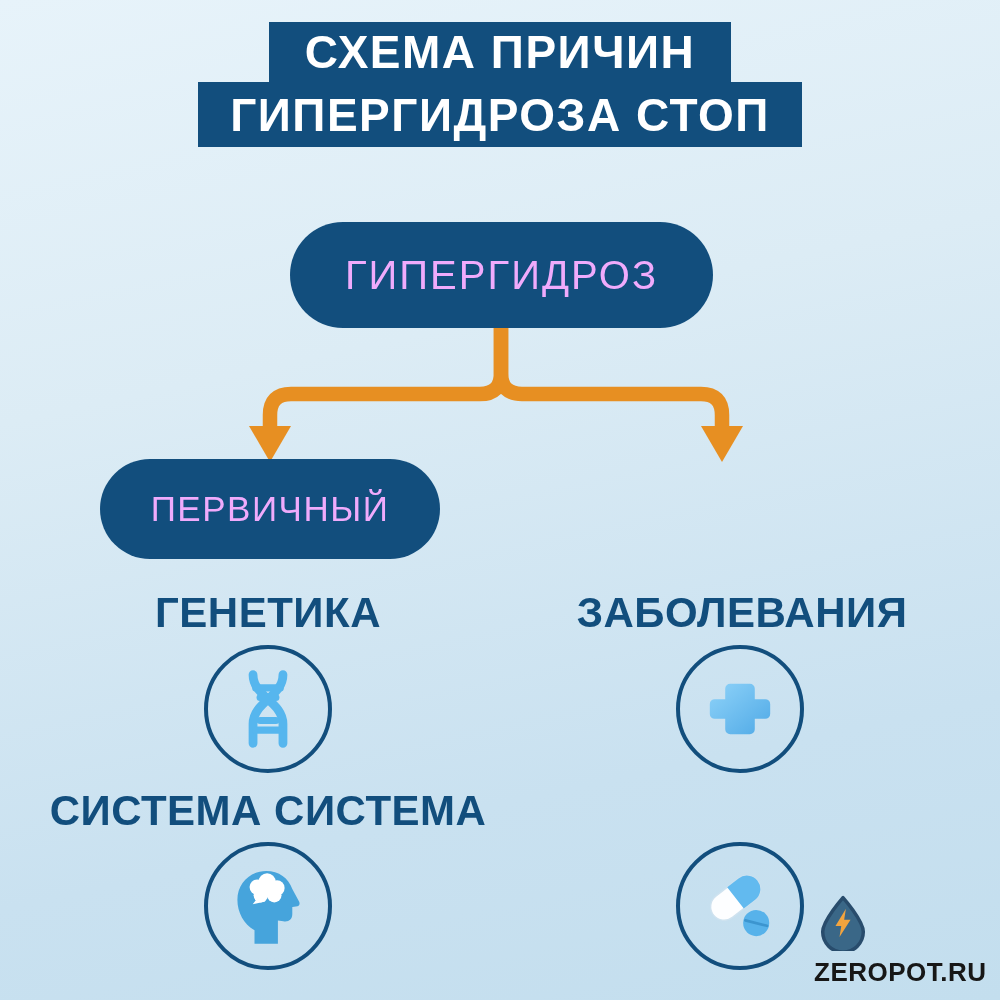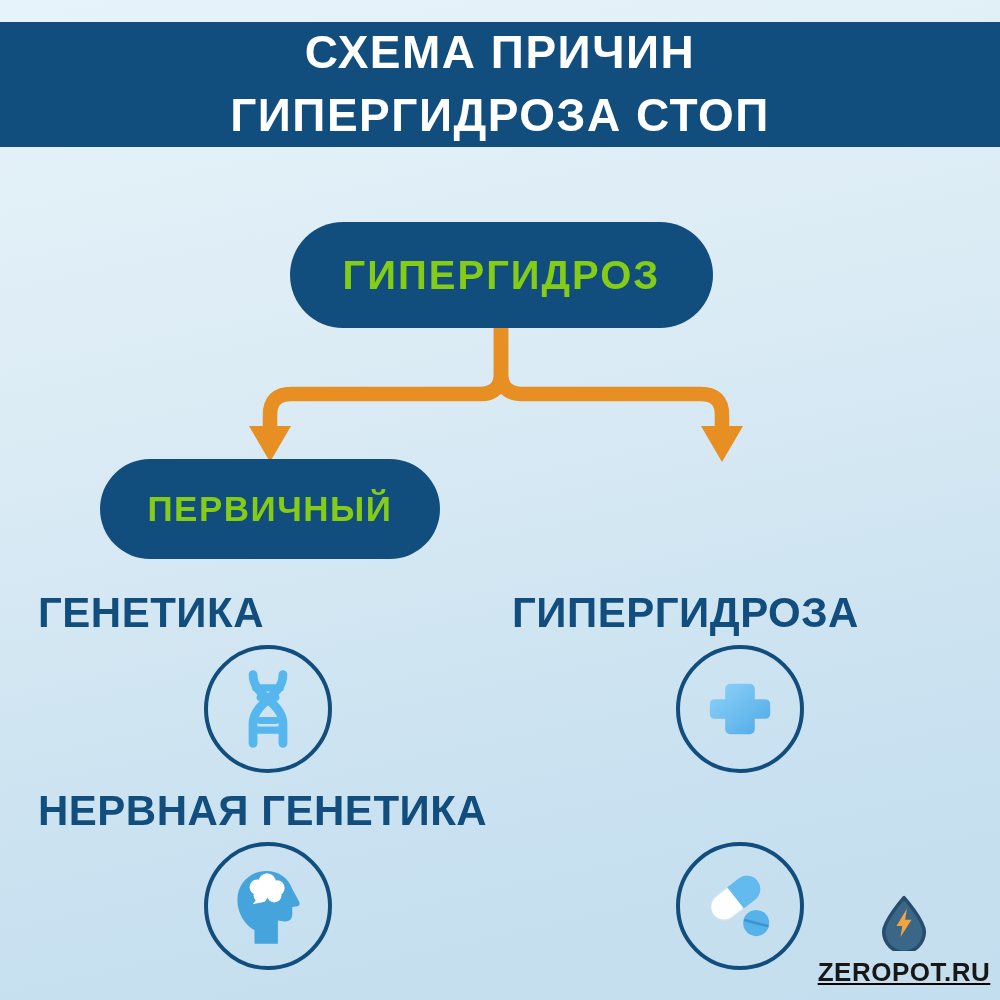--- a/index.html
+++ b/index.html
@@ -7,55 +7,55 @@
   body {
     font-family:"Liberation Sans","DejaVu Sans",sans-serif;
     overflow:hidden;
   }
   .canvas{
     position:relative; width:1000px; height:1000px;
     background:linear-gradient(168deg,#E7F3FA 0%,#DCECF5 35%,#C9E1F0 75%,#C3DEEE 100%);
   }
   
   .title-wrap{ position:absolute; top:22px; left:0; width:1000px;
-    display:flex; flex-direction:column; z-index:3; }
+    display:flex; flex-direction:column; align-items:center; z-index:3; }
   .title-bar{ background:#124E7D; color:#FFFFFF; font-weight:700;
     display:flex; align-items:center; justify-content:center;
     letter-spacing:1.5px; white-space:nowrap; }
   .title-bar.line1{ height:60px; font-size:46px; padding:0 36px; }
   .title-bar.line2{ height:65px; font-size:46px; padding:0 32px; }
   
   .connector{ position:absolute; left:0; top:0; z-index:1; }
   
-  .pill{ position:absolute; background:#124E7D; color:#84cc16;
+  .pill{ position:absolute; background:#124E7D; color:#f0abfc;
     display:flex; align-items:center; justify-content:center;
-    font-weight:700; z-index:2; white-space:nowrap; }
+    font-weight:400; z-index:2; white-space:nowrap; }
   .pill.root{ left:290px; top:222px; width:423px; height:106px;
     border-radius:53px; font-size:40px; letter-spacing:2px; }
   .pill.small{ top:459px; width:340px; height:100px; border-radius:56px;
     font-size:35px; letter-spacing:1.5px; }
   .pill.left{ left:100px; }
   .pill.right{ left:558px; }
   
-  .cause-label{ position:absolute; width:460px; 
+  .cause-label{ position:absolute; width:460px; text-align:center;
     color:#124E7D; font-size:42px; font-weight:700; letter-spacing:0.5px;
     white-space:nowrap; z-index:2; }
   .row1{ top:589px; }
   .row2{ top:787px; }
   .colL{ left:38px; }
   .colR{ left:512px; }
   
   .icon-circle{ position:absolute; width:128px; height:128px;
     border:4px solid #124E7D; border-radius:50%;
     display:flex; align-items:center; justify-content:center; z-index:2; }
   .iconL{ left:204px; } .iconR{ left:676px; }
   .icons-row1{ top:645px; } .icons-row2{ top:842px; }
   
   .logo{ position:absolute; left:814px; top:893px; width:180px;
-    display:flex; flex-direction:column; align-items:center; z-index:2;text-decoration:underline; }
+    display:flex; flex-direction:column; align-items:flex-start; z-index:2; }
   .logo-drop{ width:58px; height:58px; }
   .logo-text{ margin-top:6px; font-size:26px; font-weight:700;
     color:#171717; letter-spacing:0.5px; white-space:nowrap; }
 </style>
 </head>
 <body>
 
 <div class="canvas">
 
   <header class="title-wrap">
@@ -72,22 +72,22 @@
       <polygon points="249,426 291,426 270,462"></polygon>
       <polygon points="701,426 743,426 722,462"></polygon>
     </g>
   </svg>
 
   <div class="pill root">ГИПЕРГИДРОЗ</div>
 
   <div class="pill small left">ПЕРВИЧНЫЙ</div>
 
   <div class="cause-label row1 colL">ГЕНЕТИКА</div>
-  <div class="cause-label row1 colR">ГИПЕРГИДРОЗА</div>
-  <div class="cause-label row2 colL">НЕРВНАЯ ГЕНЕТИКА</div>
+  <div class="cause-label row1 colR">ЗАБОЛЕВАНИЯ</div>
+  <div class="cause-label row2 colL">СИСТЕМА СИСТЕМА</div>
 
   <div class="icon-circle iconL icons-row1">
     <svg width="88" height="88" viewBox="0 0 100 100">
       <g stroke="#56B6EE" fill="none" stroke-linecap="round">
         <path stroke-width="10" d="M33 11 C33 36 67 42 67 67 L67 89"></path>
         <path stroke-width="10" d="M67 11 C67 36 33 42 33 67 L33 89"></path>
         <path stroke-width="8" d="M36 26 L64 26"></path>
         <path stroke-width="8" d="M41 37 L59 37"></path>
         <path stroke-width="8" d="M41 63 L59 63"></path>
         <path stroke-width="8" d="M36 74 L64 74"></path>

